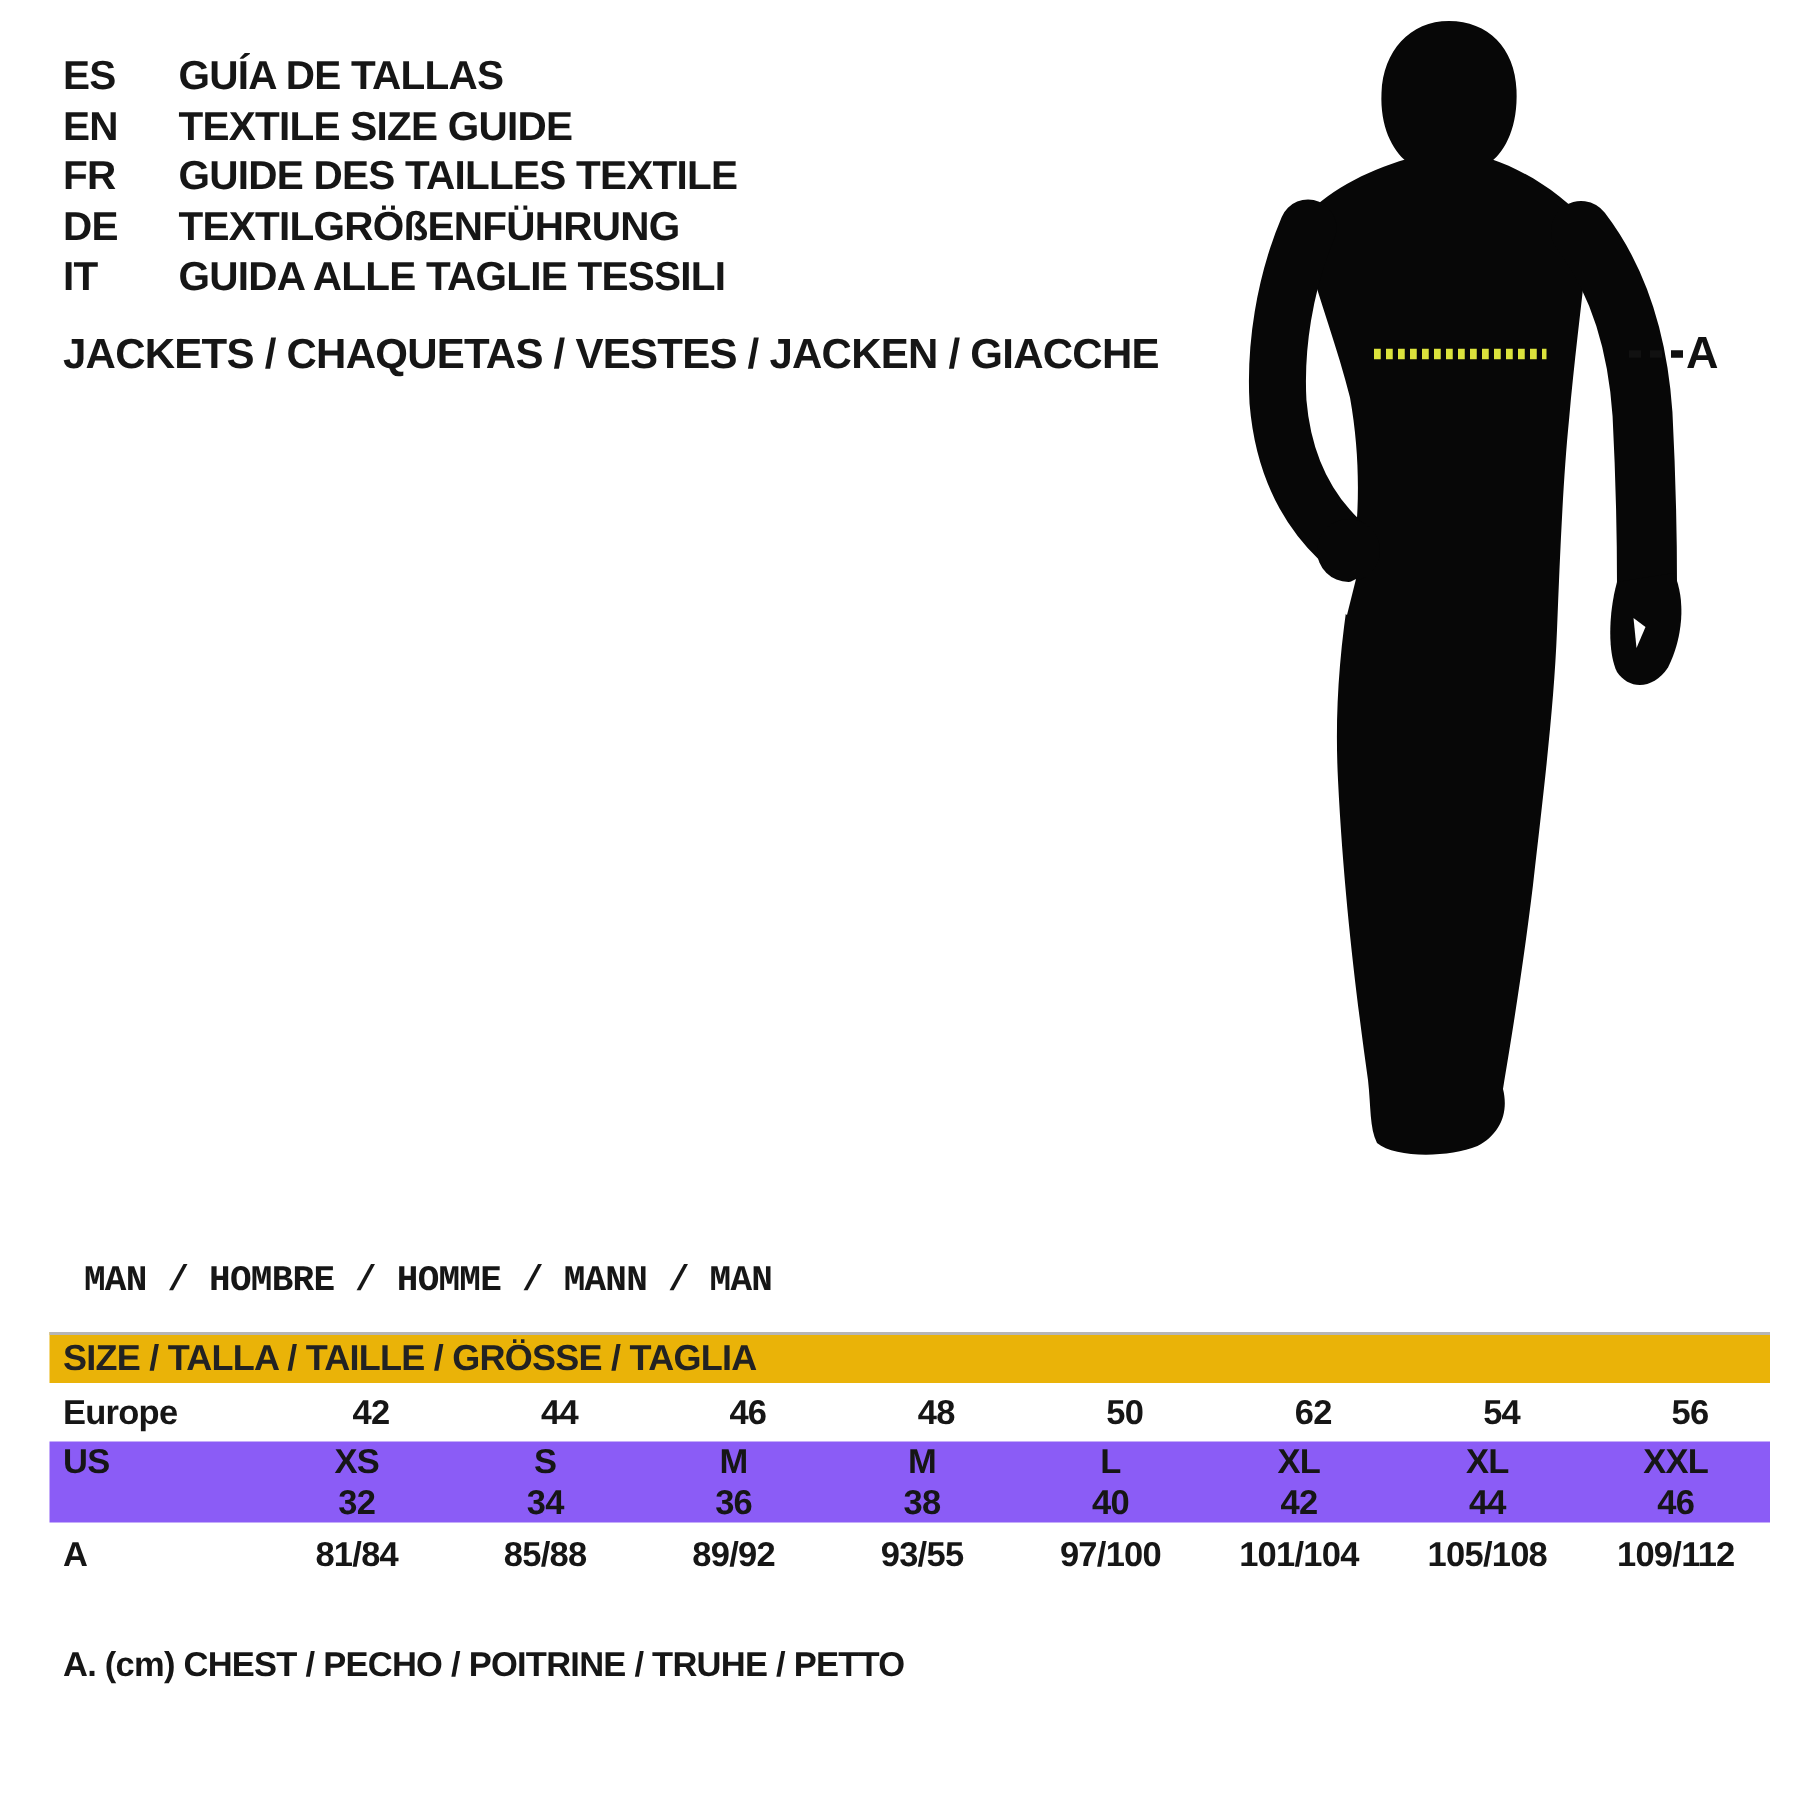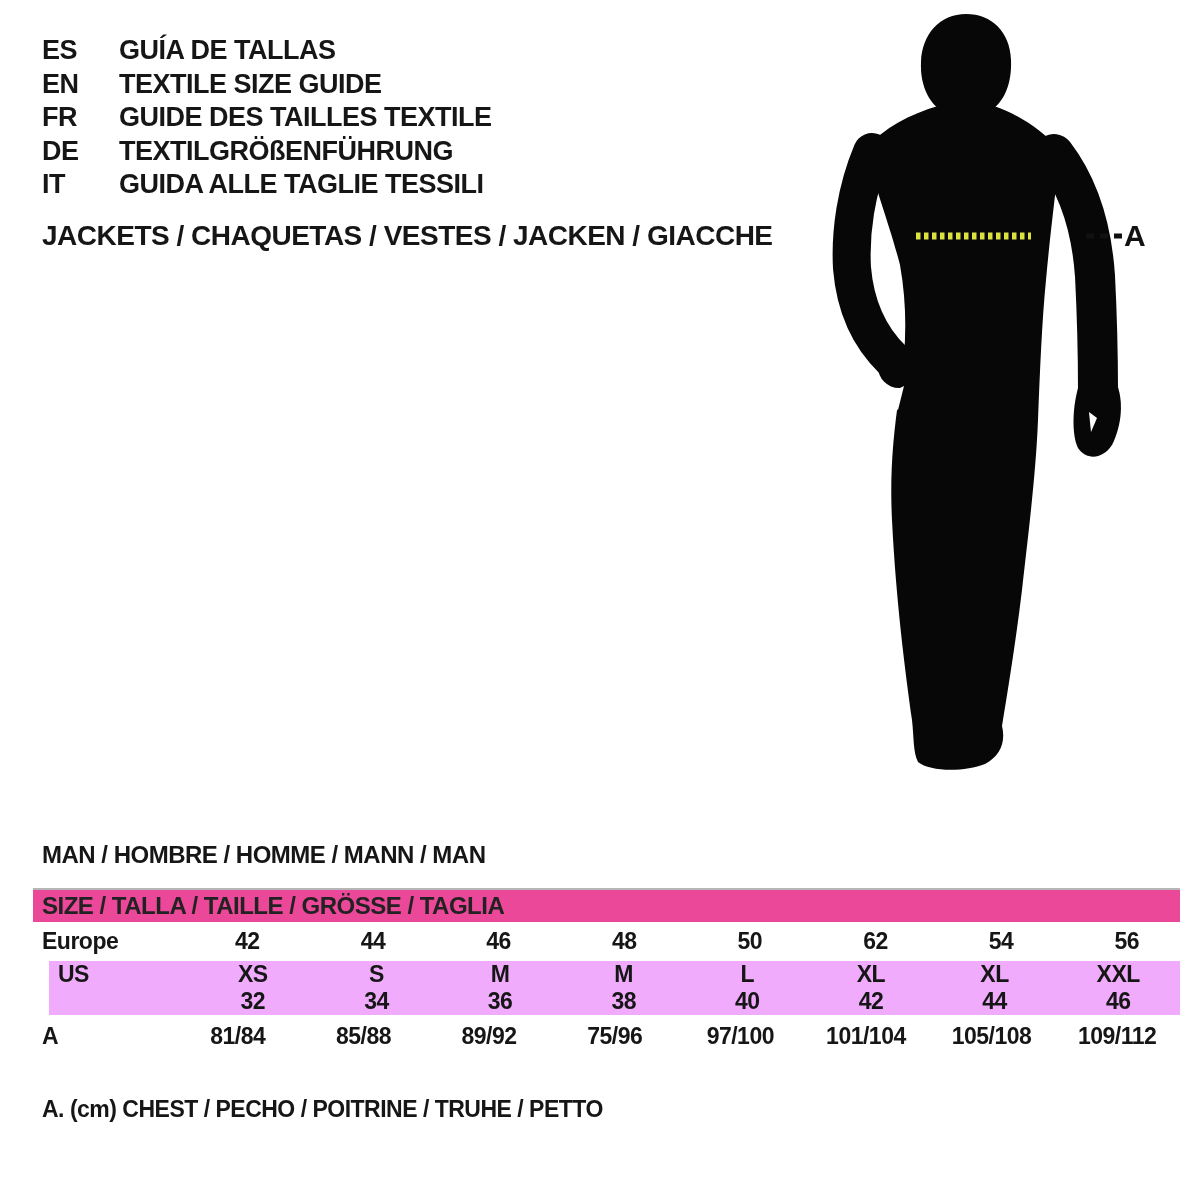--- a/index.html
+++ b/index.html
@@ -27,34 +27,34 @@
   .categories div { font-size: 28px; line-height: 33px; white-space: nowrap; }
 
   
   .figure-svg { position: absolute; left: 800px; top: 0; width: 400px; height: 800px; }
   .measure-label {
     position: absolute; left: 1124px; top: 219px;
     font-size: 30px; font-weight: 700; color: #111;
   }
 
   
-  .section-title { position: absolute; left: 42px; top: 841px; font-size: 24px; white-space: nowrap; }
+  .section-title { position: absolute; left: 56px; top: 841px; font-size: 24px; white-space: nowrap; font-family: Liberation Mono, monospace; }
 
   
   .size-table { position: absolute; left: 33px; top: 888px; width: 1147px; }
   .table-header {
-    height: 34px; background: #ec4899; border-top: 2px solid #b6b6b6;
+    height: 34px; background: #eab308; border-top: 2px solid #b6b6b6;
     display: flex; align-items: center; padding-left: 9px;
     font-size: 24px; color: #222;
   }
   .t-row { display: grid; grid-template-columns: 142px repeat(8, 1fr); align-items: center; }
   .t-row.h39 { height: 39px; gap: 19px; }
   .t-row.h27 { height: 27px; }
   .t-row.h42 { height: 42px; }
-  .t-row.shaded { background: #f0abfc; margin-left: 16px; }
+  .t-row.shaded { background: #8b5cf6; }
   .t-label { padding-left: 9px; font-size: 23px; }
   .t-cell { text-align: center; font-size: 23px; }
 
   
   .footnote { position: absolute; left: 42px; top: 1096px; font-size: 23px; white-space: nowrap; }
 </style>
 </head>
 <body>
 
 <div class="canvas">
@@ -160,21 +160,21 @@
       <div class="t-cell">42</div>
       <div class="t-cell">44</div>
       <div class="t-cell">46</div>
     </div>
 
     <div class="t-row h42">
       <div class="t-label">A</div>
       <div class="t-cell">81/84</div>
       <div class="t-cell">85/88</div>
       <div class="t-cell">89/92</div>
-      <div class="t-cell">75/96</div>
+      <div class="t-cell">93/55</div>
       <div class="t-cell">97/100</div>
       <div class="t-cell">101/104</div>
       <div class="t-cell">105/108</div>
       <div class="t-cell">109/112</div>
     </div>
   </div>
 
   <div class="footnote">A. (cm) CHEST / PECHO / POITRINE / TRUHE / PETTO</div>
 
 </div>

